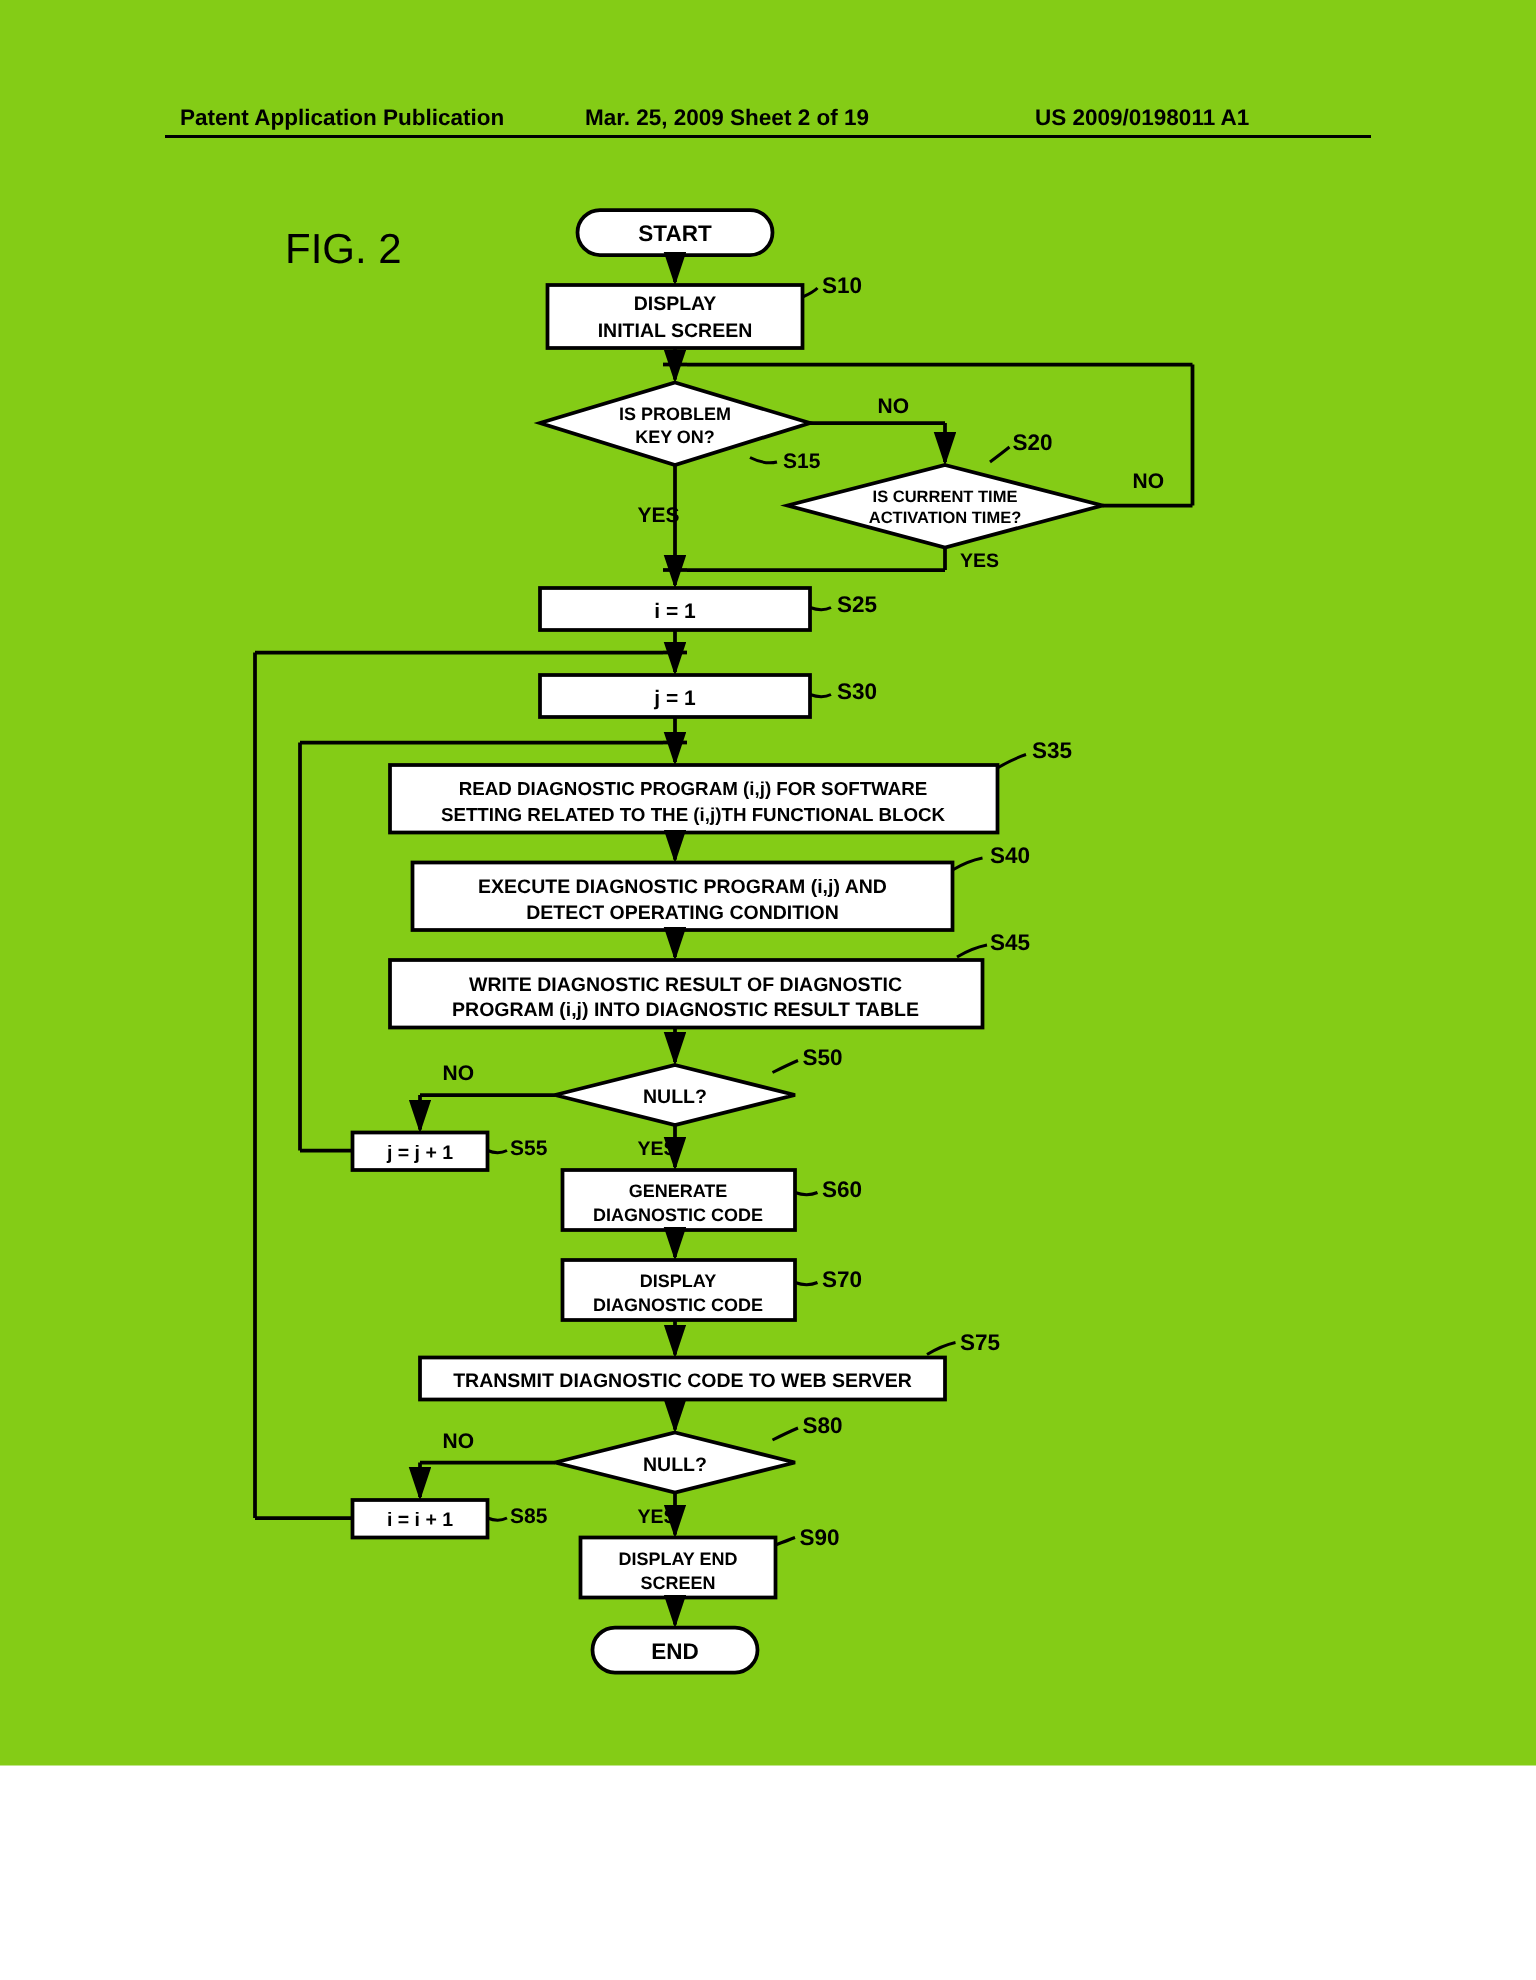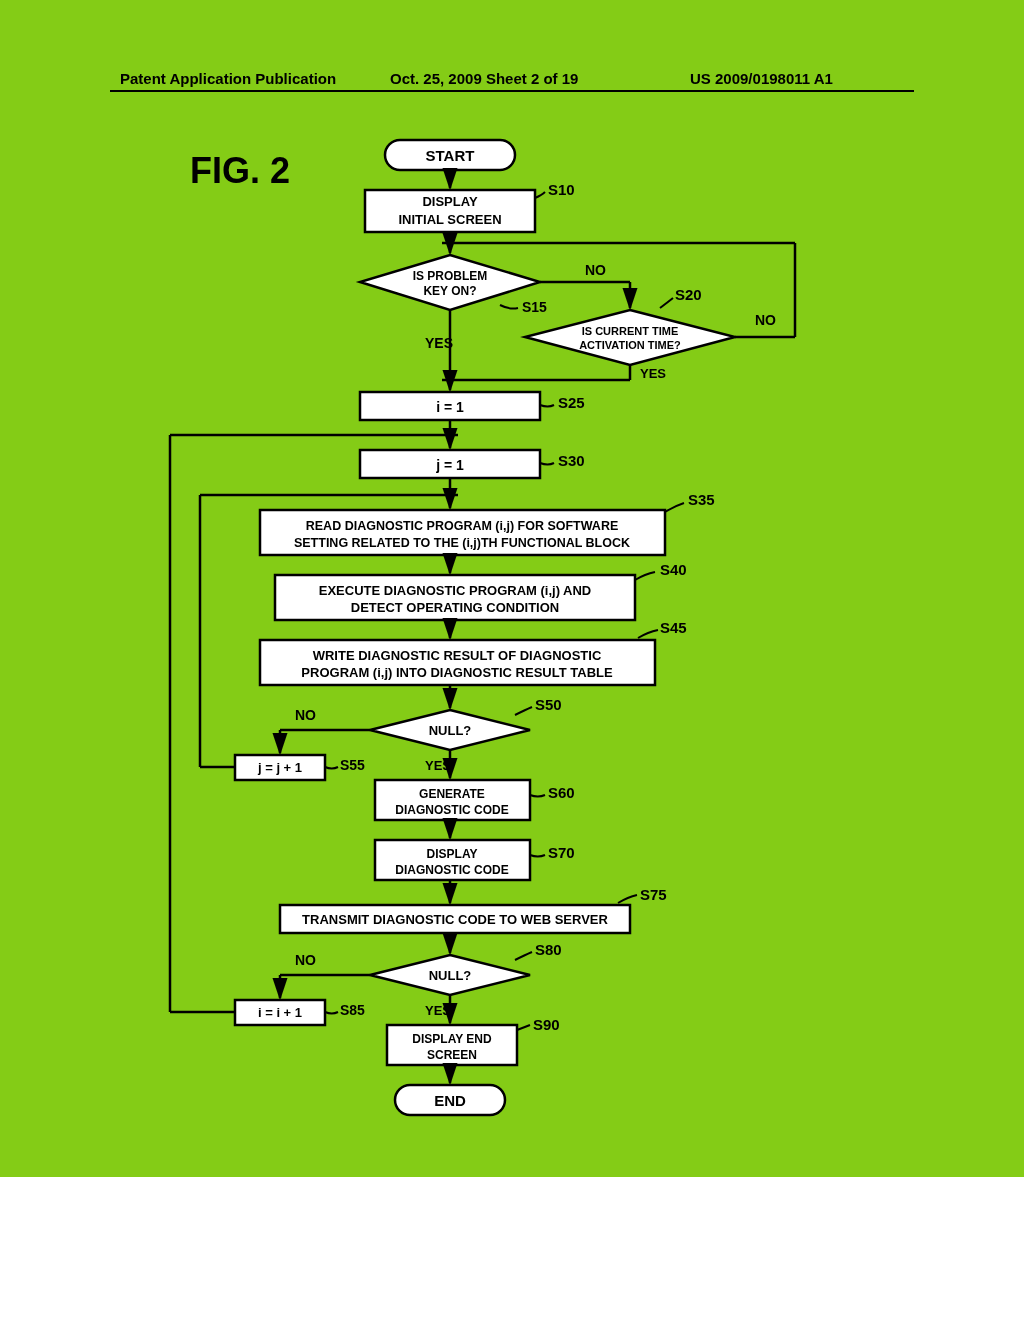--- a/index.html
+++ b/index.html
@@ -29,22 +29,22 @@
     position: absolute;
     top: 90px;
     left: 110px;
     right: 110px;
     border-top: 2px solid black;
   }
   .fig-label {
     position: absolute;
     top: 150px;
     left: 190px;
-    font-size: 36px;
-    font-weight: bold;
+    font-size: 28px;
+    font-weight: normal;
   }
   svg {
     position: absolute;
     top: 130px;
     left: 140px;
   }
   .node-text {
     font-family: Arial, sans-serif;
     font-weight: bold;
     text-anchor: middle;
@@ -54,21 +54,21 @@
     font-family: Arial, sans-serif;
     font-weight: bold;
   }
 </style>
 </head>
 <body>
 
 <div class="page">
   <div class="header">
     <span class="header-left">Patent Application Publication</span>
-    <span class="header-center">Oct. 25, 2009  Sheet 2 of 19</span>
+    <span class="header-center">Mar. 25, 2009  Sheet 2 of 19</span>
     <span class="header-right">US 2009/0198011 A1</span>
   </div>
   <div class="header-line"></div>
   <div class="fig-label">FIG. 2</div>
 
   <svg width="760" height="1140">
     <defs>
       <marker id="arrow" markerWidth="10" markerHeight="10" refX="8" refY="3" orient="auto">
         <path d="M0,0 L0,6 L9,3 z" fill="black"></path>
       </marker>

